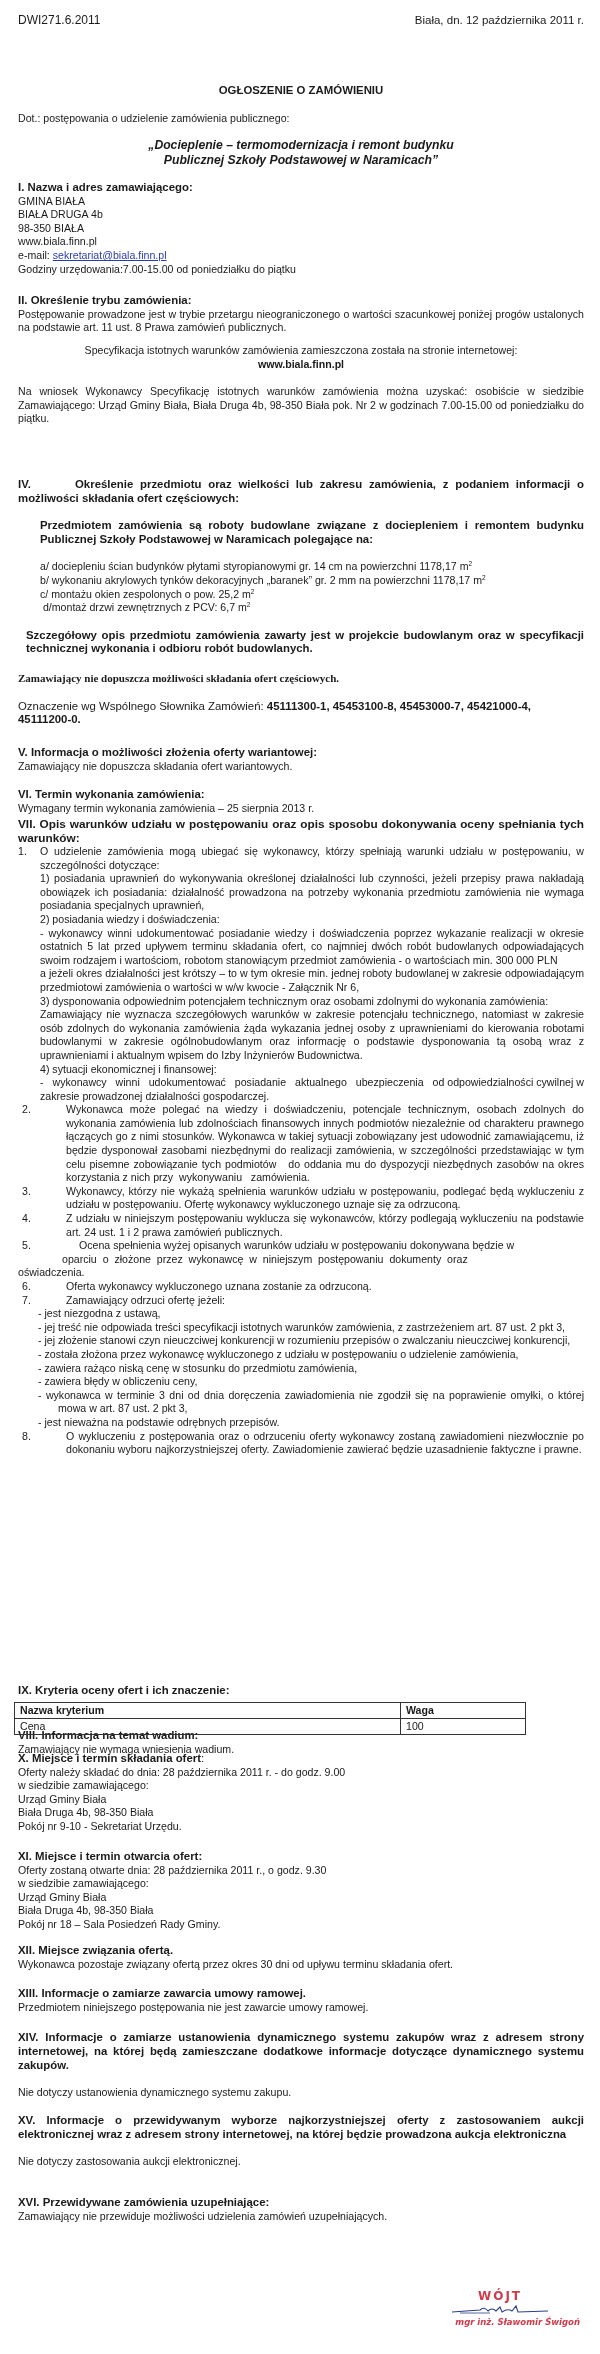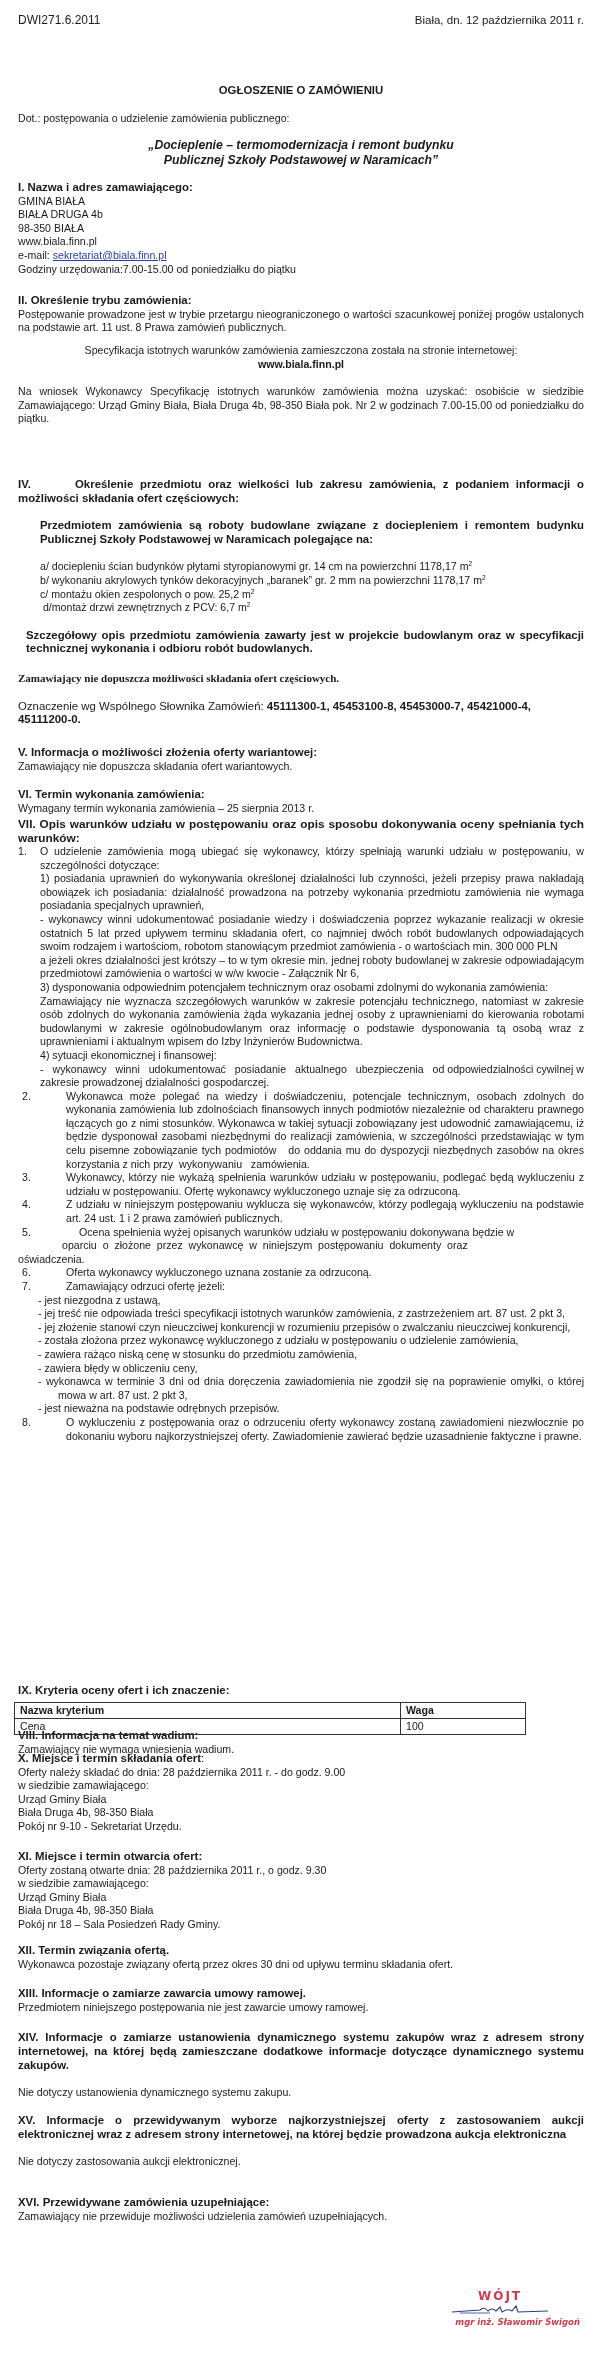--- a/index.html
+++ b/index.html
@@ -101,20 +101,21 @@
     <span class="line">Wymagany termin wykonania zamówienia – 25 sierpnia 2013 r.</span>
   </div>
 
   <div class="abs" style="left:0; top:817px; width:566px;">
     <div class="b j" style="font-size:11.8px; line-height:14px;">VII. Opis warunków udziału w postępowaniu oraz opis sposobu dokonywania oceny spełniania tych warunków:</div>
 
     <div style="position:relative; padding-left:22px;">
       <span style="position:absolute; left:0;">1.</span>
       <div class="j">O udzielenie zamówienia mogą ubiegać się wykonawcy, którzy spełniają warunki udziału w postępowaniu, w szczególności dotyczące:</div>
       <div class="j">1)  posiadania uprawnień do wykonywania określonej działalności lub czynności, jeżeli przepisy prawa nakładają obowiązek ich posiadania: działalność prowadzona na potrzeby wykonania przedmiotu zamówienia nie wymaga posiadania specjalnych uprawnień,</div>
+      <div>2)  posiadania wiedzy i doświadczenia:</div>
       <div class="j">-   wykonawcy winni udokumentować posiadanie wiedzy i doświadczenia poprzez wykazanie realizacji w okresie ostatnich 5 lat przed upływem terminu składania ofert, co najmniej dwóch robót budowlanych odpowiadających swoim rodzajem i wartościom, robotom stanowiącym przedmiot zamówienia  - o wartościach min. 300 000 PLN</div>
       <div class="j">a jeżeli okres działalności jest krótszy – to w tym okresie min. jednej roboty budowlanej w zakresie odpowiadającym przedmiotowi zamówienia o wartości w w/w kwocie - Załącznik Nr 6,</div>
       <div class="j">3) dysponowania odpowiednim potencjałem technicznym oraz osobami zdolnymi do wykonania zamówienia:</div>
       <div class="j">Zamawiający nie wyznacza szczegółowych warunków w zakresie potencjału technicznego, natomiast w zakresie osób zdolnych do wykonania zamówienia żąda wykazania jednej osoby z uprawnieniami do kierowania robotami budowlanymi w zakresie ogólnobudowlanym oraz informację o podstawie dysponowania tą osobą wraz z uprawnieniami i aktualnym wpisem do Izby Inżynierów Budownictwa.</div>
       <div>4)  sytuacji ekonomicznej i finansowej:</div>
       <div class="j" style="white-space:pre-wrap;">-   wykonawcy   winni   udokumentować   posiadanie   aktualnego   ubezpieczenia   od odpowiedzialności cywilnej w zakresie prowadzonej działalności gospodarczej.</div>
     </div>
 
     <div style="position:relative; padding-left:48px;">
       <span style="position:absolute; left:4px;">2.</span>
@@ -192,21 +193,21 @@
   <div class="abs" style="left:0; top:1850px;">
     <span class="line b hdr">XI. Miejsce i termin otwarcia ofert:</span>
     <span class="line">Oferty zostaną otwarte dnia: 28 października 2011 r., o godz. 9.30</span>
     <span class="line">w siedzibie zamawiającego:</span>
     <span class="line">Urząd Gminy Biała</span>
     <span class="line">Biała Druga 4b, 98-350 Biała</span>
     <span class="line">Pokój nr 18 – Sala Posiedzeń Rady Gminy.</span>
   </div>
 
   <div class="abs" style="left:0; top:1944px;">
-    <span class="line b hdr">XII. Termin związania ofertą.</span>
+    <span class="line b hdr">XII. Miejsce związania ofertą.</span>
     <span class="line">Wykonawca pozostaje związany ofertą przez okres 30 dni od upływu terminu składania ofert.</span>
   </div>
 
   <div class="abs" style="left:0; top:1987px;">
     <span class="line b hdr">XIII. Informacje o zamiarze zawarcia umowy ramowej.</span>
     <span class="line">Przedmiotem niniejszego postępowania nie jest zawarcie umowy ramowej.</span>
   </div>
 
   <div class="abs" style="left:0; top:2030px; width:566px;">
     <div class="b hdr j" style="line-height:14px;">XIV. Informacje o zamiarze ustanowienia dynamicznego systemu zakupów wraz z adresem strony internetowej, na której będą zamieszczane dodatkowe informacje dotyczące dynamicznego systemu zakupów.</div>

